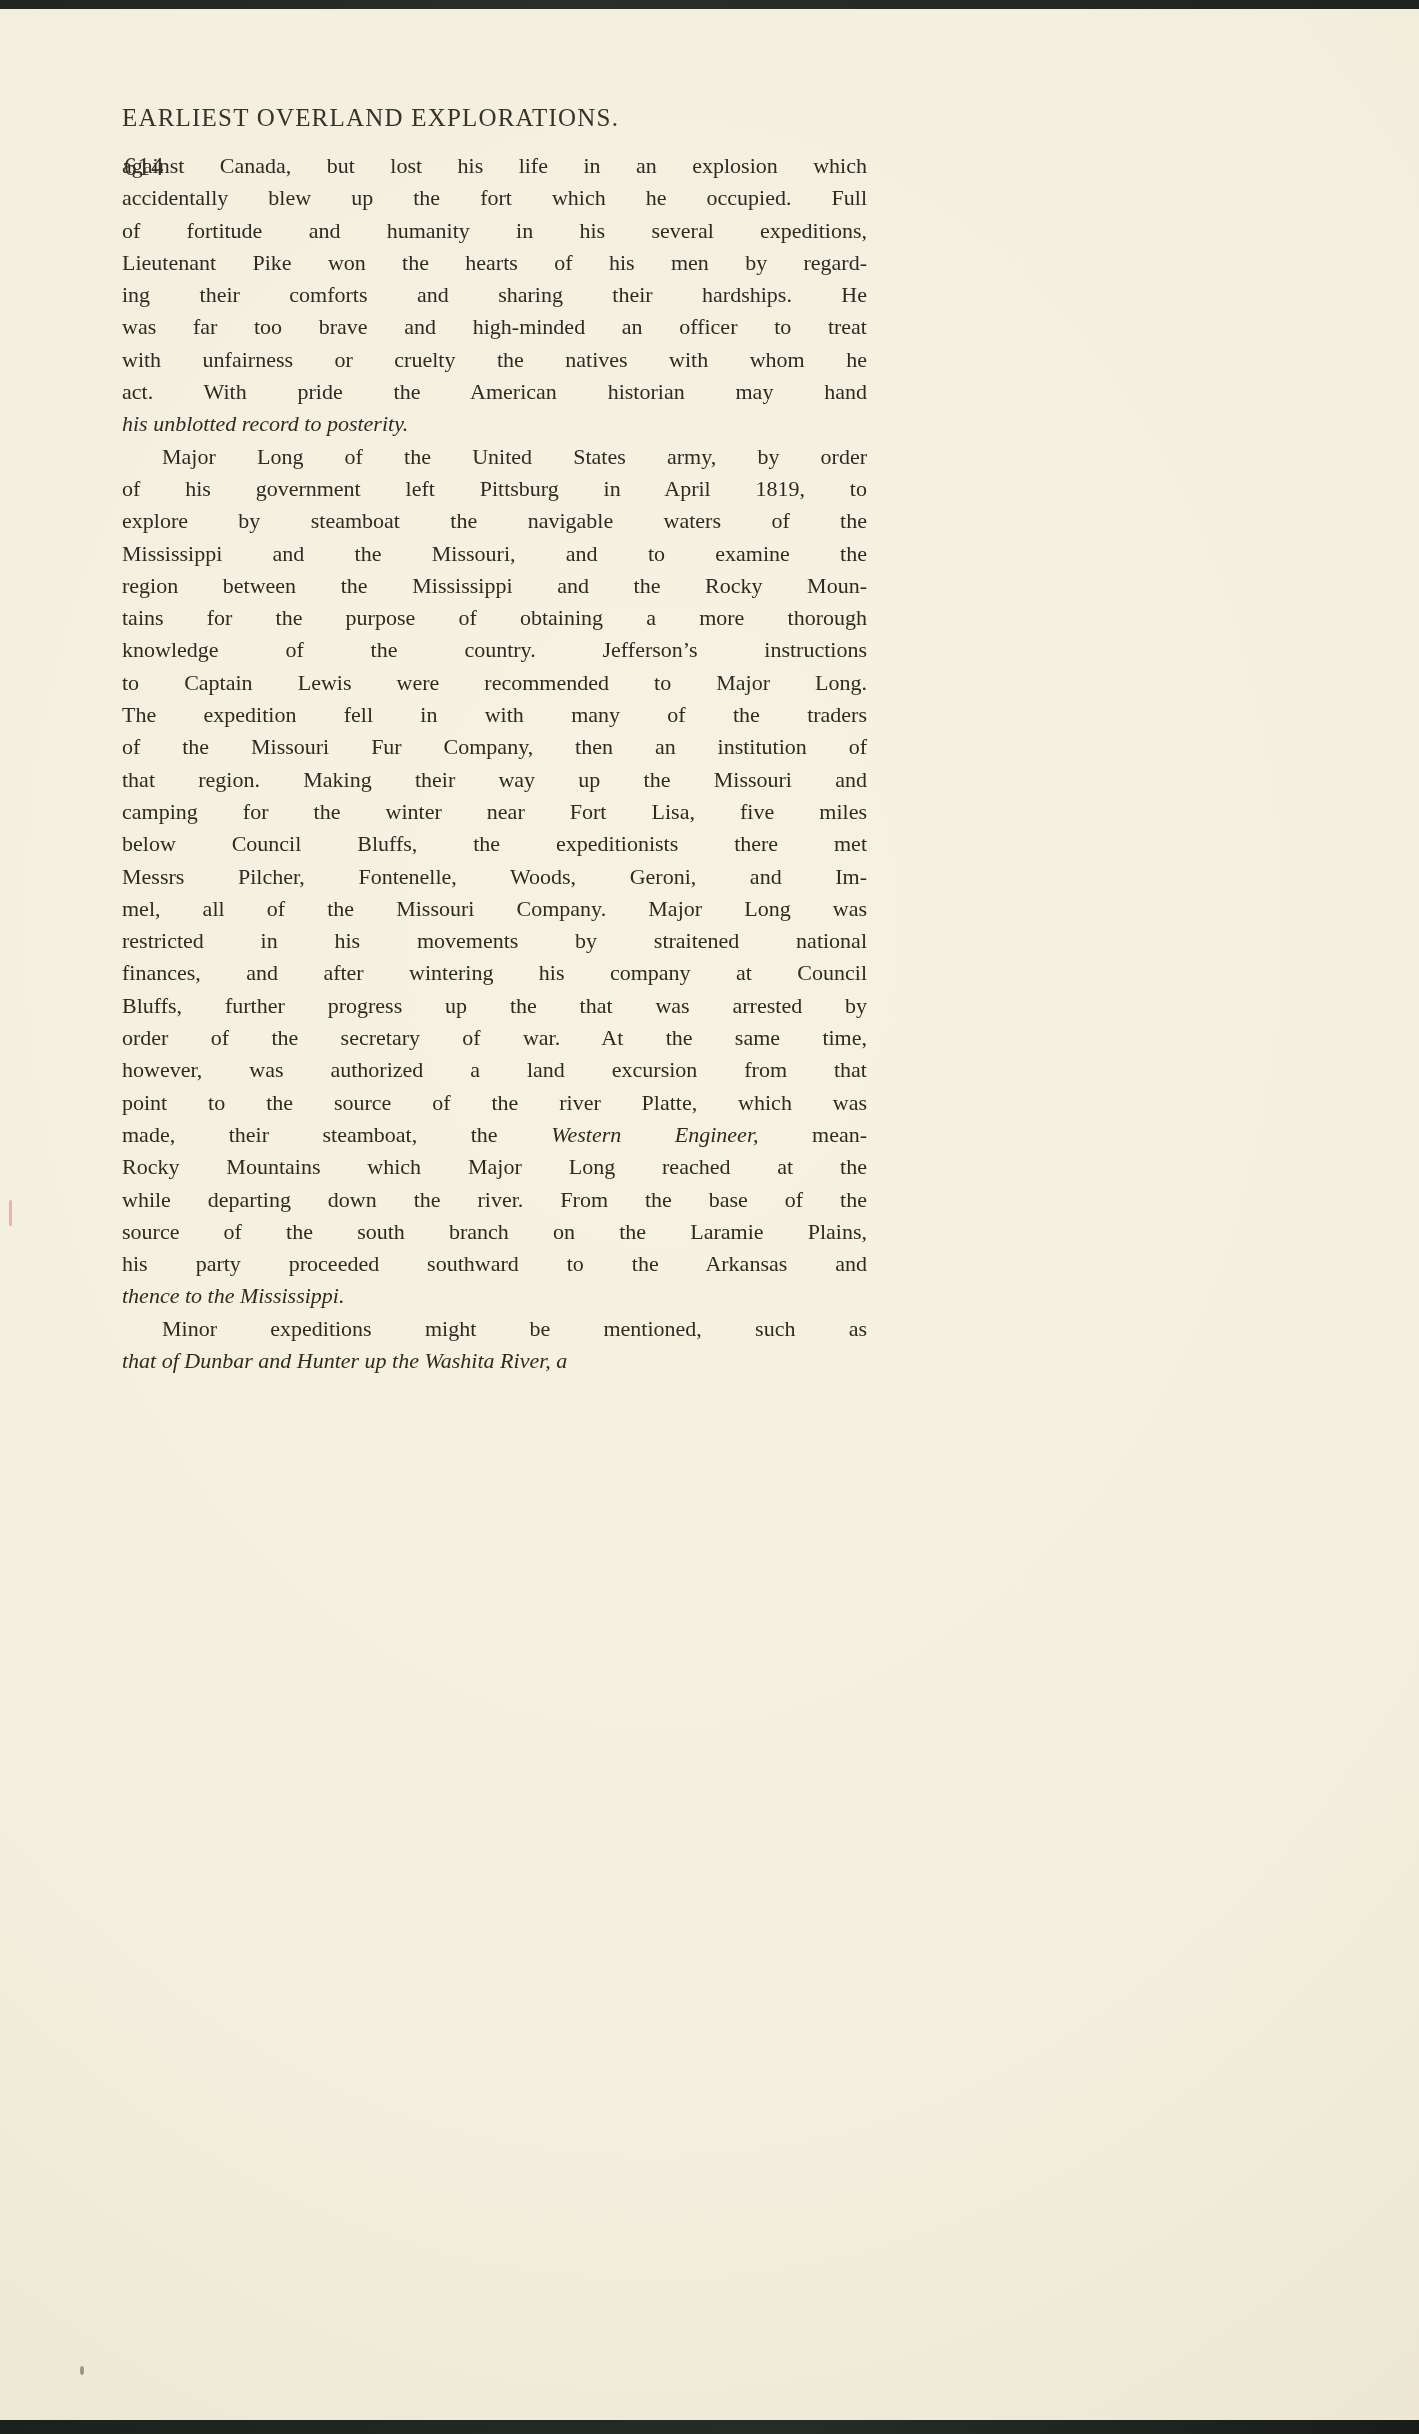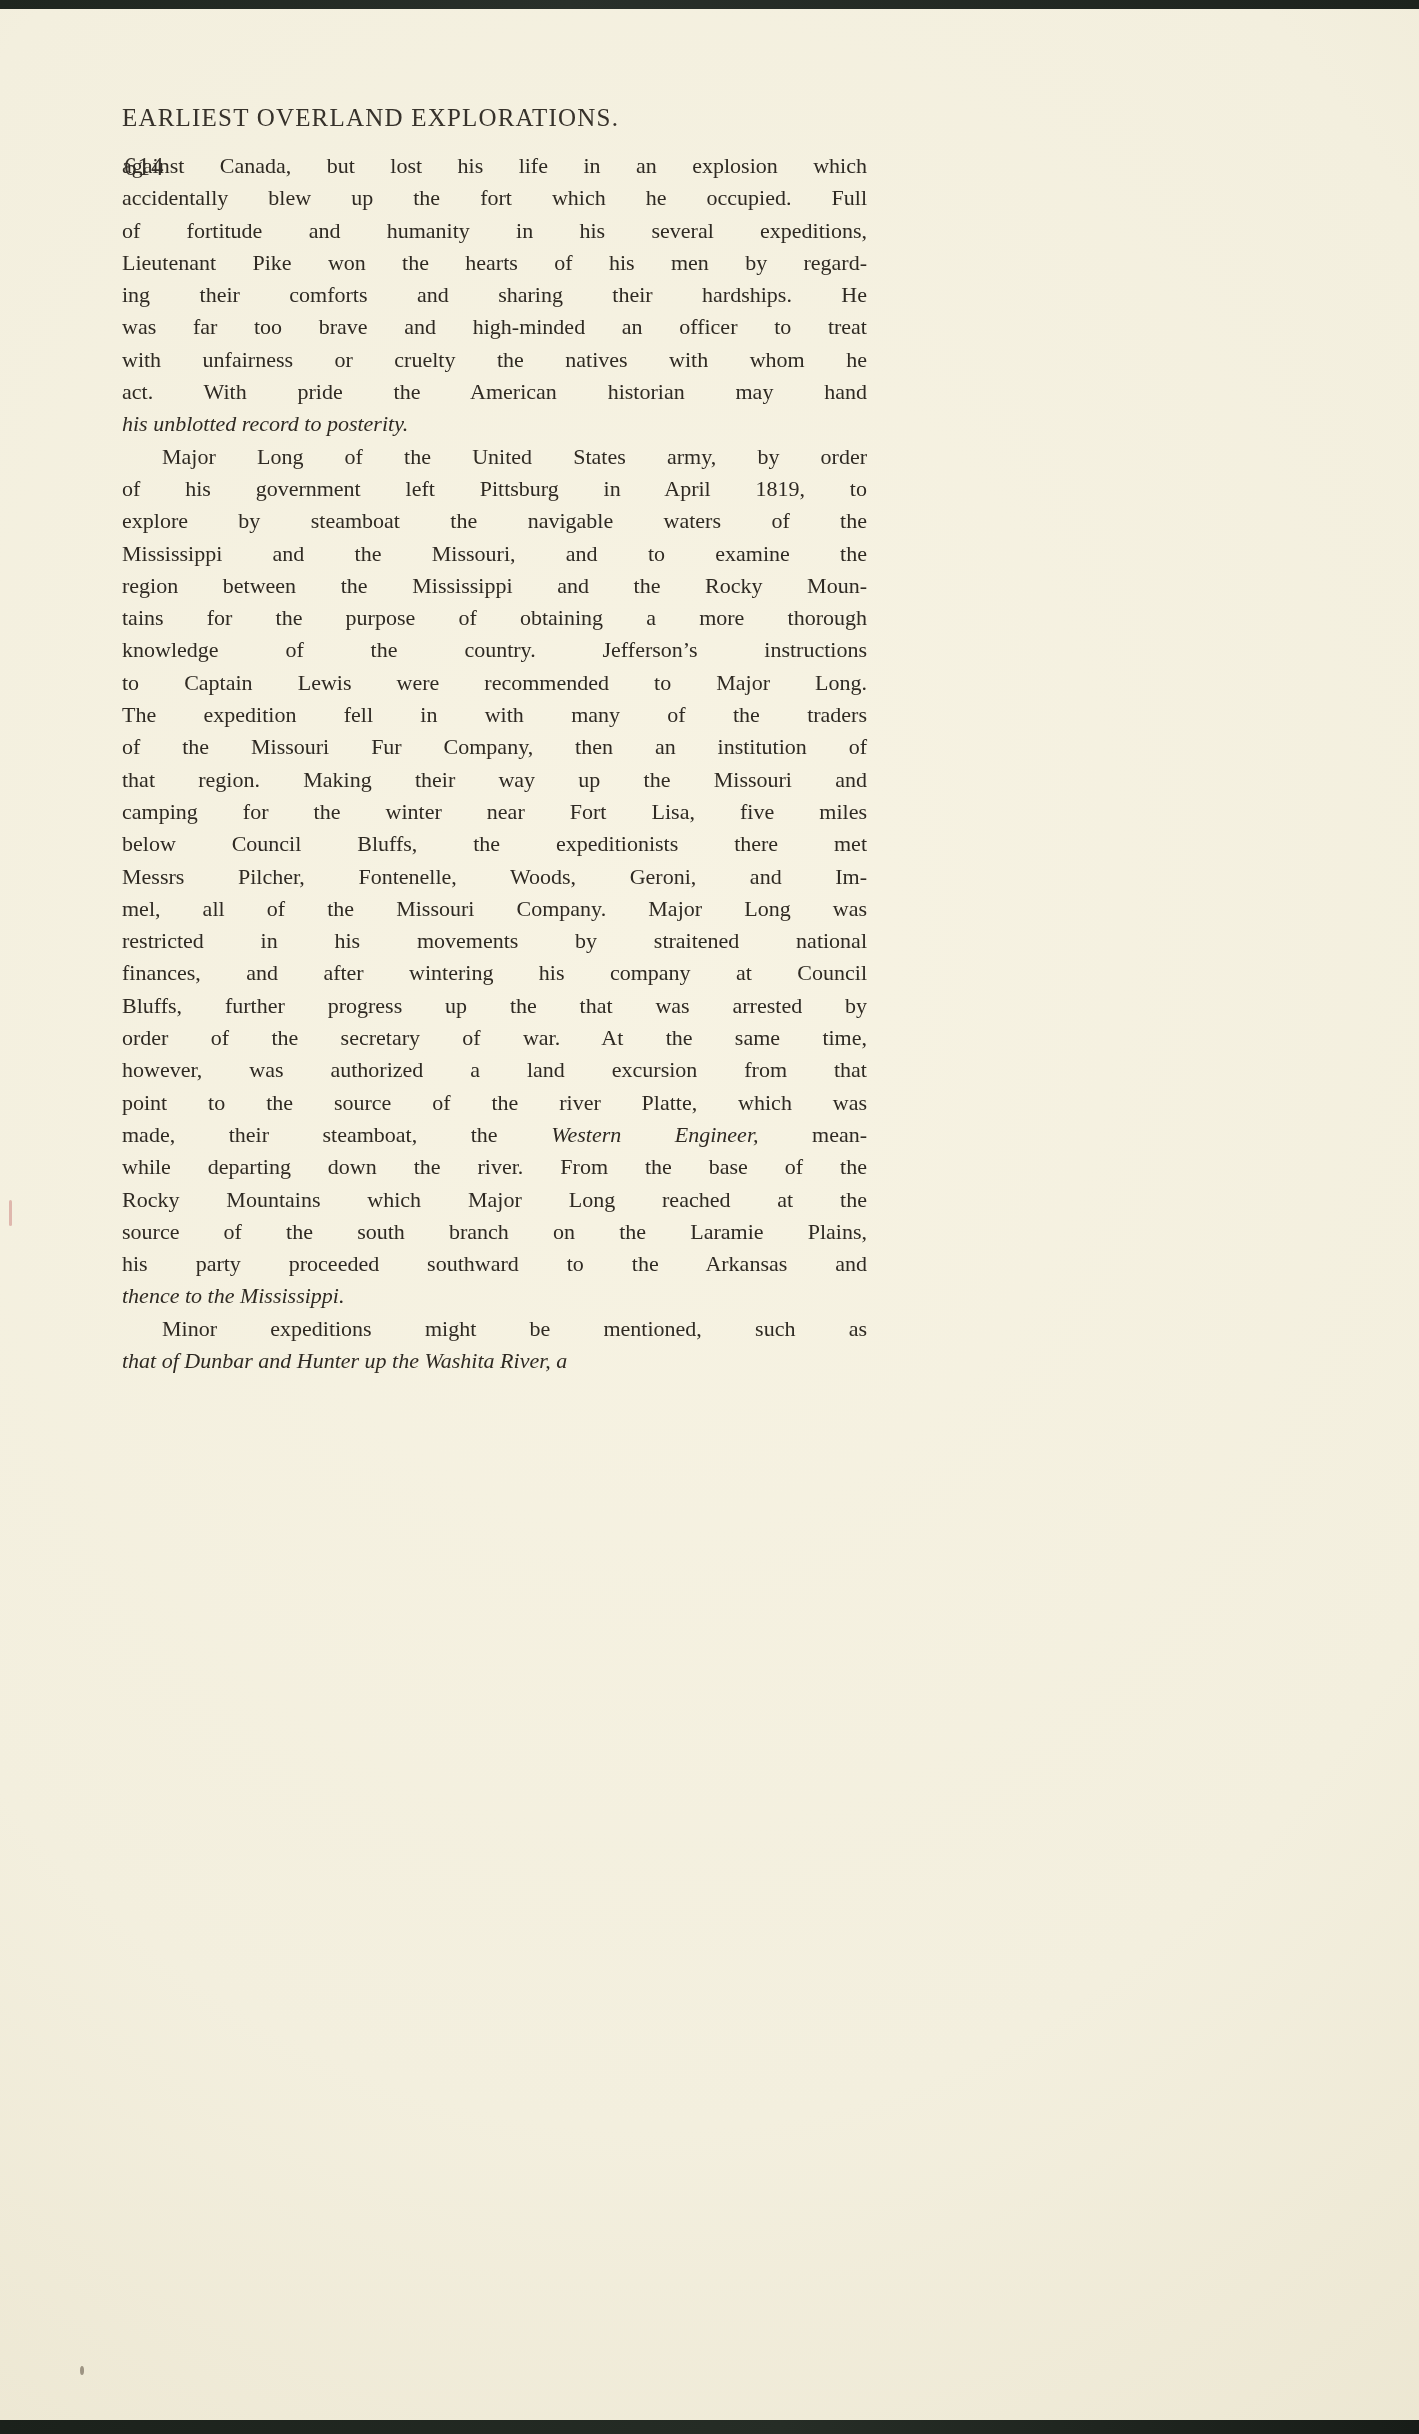--- a/index.html
+++ b/index.html
@@ -121,22 +121,22 @@
       <div class="line"><span>below Council Bluffs, the expeditionists there met</span></div>
       <div class="line"><span>Messrs Pilcher, Fontenelle, Woods, Geroni, and Im-</span></div>
       <div class="line"><span>mel, all of the Missouri Company. Major Long was</span></div>
       <div class="line"><span>restricted in his movements by straitened national</span></div>
       <div class="line"><span>finances, and after wintering his company at Council</span></div>
       <div class="line"><span>Bluffs, further progress up the that was arrested by</span></div>
       <div class="line"><span>order of the secretary of war. At the same time,</span></div>
       <div class="line"><span>however, was authorized a land excursion from that</span></div>
       <div class="line"><span>point to the source of the river Platte, which was</span></div>
       <div class="line"><span>made, their steamboat, the </span><span class="ital">Western Engineer,</span><span> mean-</span></div>
+      <div class="line"><span>Rocky Mountains which Major Long reached at the</span></div>
       <div class="line"><span>while departing down the river. From the base of the</span></div>
-      <div class="line"><span>Rocky Mountains which Major Long reached at the</span></div>
       <div class="line"><span>source of the south branch on the Laramie Plains,</span></div>
       <div class="line"><span>his party proceeded southward to the Arkansas and</span></div>
       <div class="line last"><span>thence to the Mississippi.</span></div>
     </div>
     <div class="paragraph">
       <div class="line indent"><span>Minor expeditions might be mentioned, such as</span></div>
       <div class="line last"><span>that of Dunbar and Hunter up the Washita River, a</span></div>
     </div>
   </div>
 

